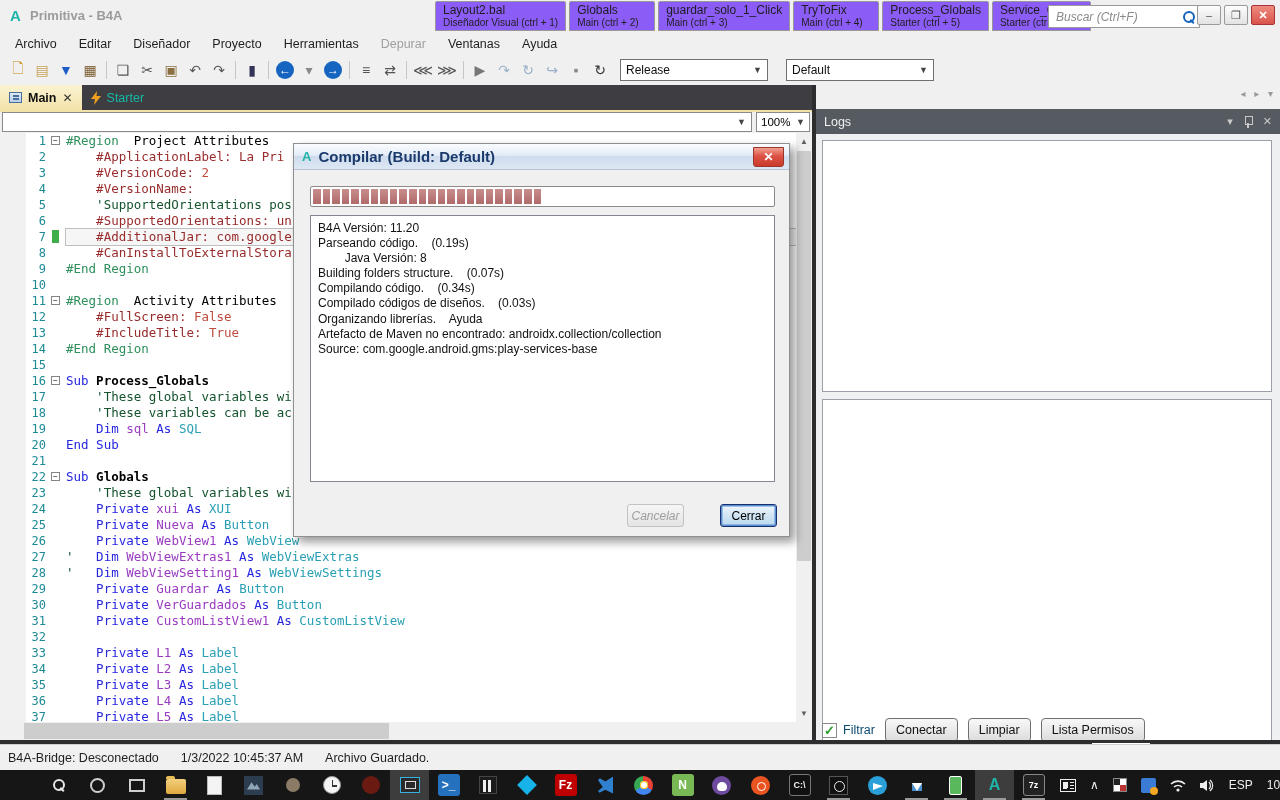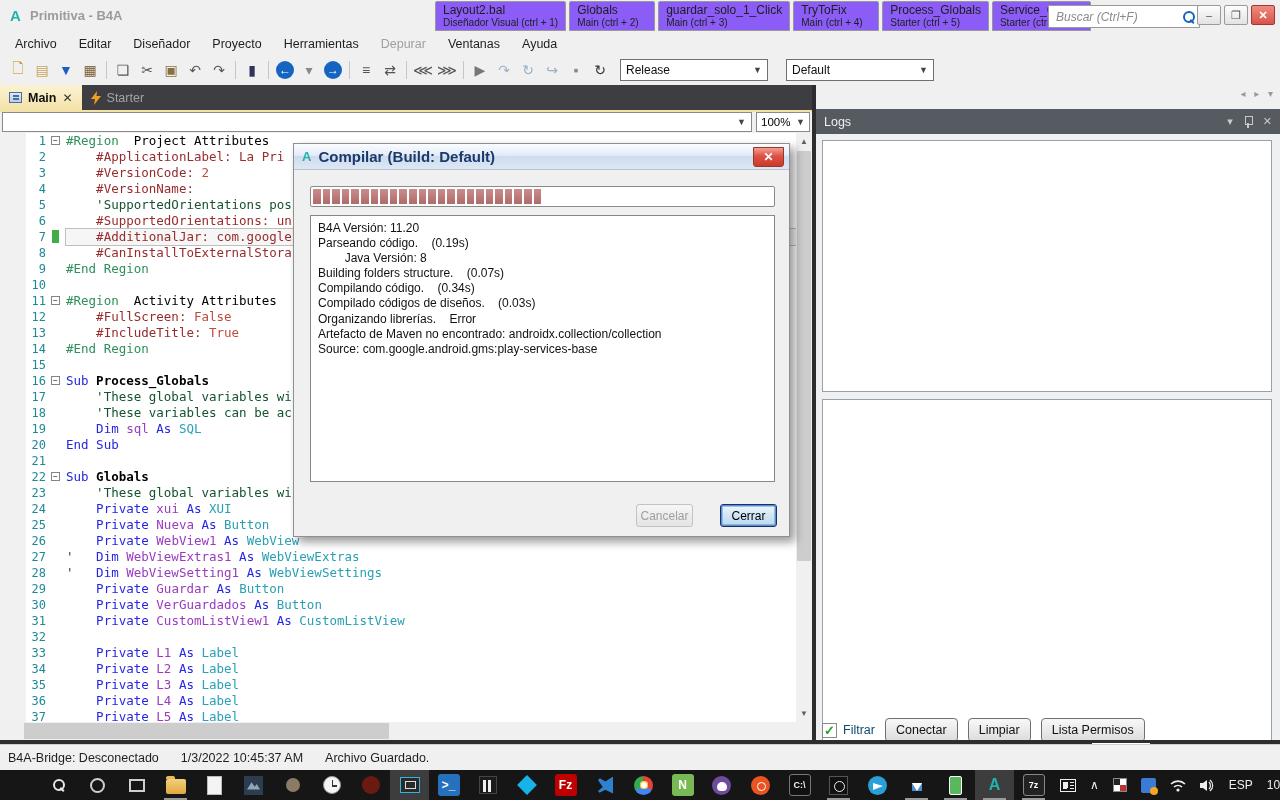--- a/index.html
+++ b/index.html
@@ -34,21 +34,21 @@
   .tbsep { width:1px; height:18px; background:#c6c6c6; margin:0 4px; }
   .combo { height:22px; background:#fff; border:1px solid #707070; display:flex; align-items:center; justify-content:space-between; padding:0 5px; font-size:12px; color:#111; }
   .combo .arr { color:#444; font-size:9px; margin-left:6px; }
   #combo-release { width:148px; margin-left:8px; }
   #combo-default { width:148px; margin-left:18px; }
 
   
   #tabstrip { position:absolute; left:0; top:85px; width:812px; height:25px; background:#3e3e42; display:flex; align-items:flex-end; }
   .etab { height:25px; display:flex; align-items:center; gap:6px; padding:0 9px; font-size:12.5px; }
   .etab.active { background:linear-gradient(#fbf3d3,#f3e2a8); color:#111; font-weight:bold; }
-  .etab.inactive { color:#a3a3a3; }
+  .etab.inactive { color:#14b8a6; }
   .etab .close-x { font-weight:normal; color:#333; font-size:12px; }
   .grid-ico { display:inline-block; width:13px; height:11px; border:1px solid #4a6e9e; background:linear-gradient(#dce9f7,#b8cfe8); position:relative; }
   .grid-ico::before { content:""; position:absolute; left:3px; top:2px; width:6px; height:1.5px; background:#4a6e9e; box-shadow:0 3px 0 #4a6e9e; }
   #tabnav { position:absolute; right:4px; top:88px; color:#9a9a9a; font-size:10px; letter-spacing:3px; }
 
   
   #modulerow { position:absolute; left:0; top:110px; width:812px; height:23px; background:#f3e2a8; padding-top:2px; }
   #modulerow .inner { width:100%; height:21px; background:#f0f0f0; display:flex; gap:4px; padding:0 2px; }
   #module-combo { flex:1; height:20px; background:#fff; border:1px solid #8a8a8a; display:flex; align-items:center; justify-content:flex-end; padding-right:5px; }
   #zoom-combo { width:54px; height:20px; background:#fff; border:1px solid #8a8a8a; display:flex; align-items:center; justify-content:space-between; padding:0 4px; font-size:11.5px; }
@@ -119,21 +119,21 @@
   #dialog { position:absolute; left:293px; top:143px; width:497px; height:394px; background:#f0f0f0; border:1px solid #8f8f8f; box-shadow:5px 5px 9px rgba(0,0,0,0.4); }
   #dlg-title { height:26px; background:linear-gradient(#fafcff,#e3ecf7 45%,#cfdced 50%,#dde7f4); border-bottom:1px solid #b8c4d4; display:flex; align-items:center; padding:0 8px; }
   #dlg-title .dlogo { color:#1fb4a8; font-weight:bold; font-size:13px; margin-right:7px; }
   #dlg-title .dtxt { color:#1a3a6b; font-weight:bold; font-size:15px; }
   #dlg-close { position:absolute; right:5px; top:3px; width:31px; height:20px; background:linear-gradient(#f0a091,#dd5245 45%,#c93a2c); border:1px solid #9a3529; border-radius:0 0 3px 3px; color:#fff; font-size:12px; font-weight:bold; display:flex; align-items:center; justify-content:center; }
   #dlg-progress { position:absolute; left:16px; top:42px; width:465px; height:21px; border:1px solid #8a8a8a; border-radius:2px; background:#fff; display:flex; align-items:center; gap:2px; padding:2px; }
   .pblock { width:7.6px; height:15px; background:linear-gradient(#c98d8d,#b06a6a); flex:none; }
   #dlg-log { position:absolute; left:16px; top:71px; width:465px; height:267px; background:#fff; border:1px solid #828790; padding:5px 7px; font-size:12px; color:#111; overflow:hidden; }
   #dlg-log .dl { white-space:pre; line-height:15.1px; }
   .dbtn { position:absolute; top:360px; height:23px; width:57px; font-size:12px; display:flex; align-items:center; justify-content:center; border-radius:3px; }
-  #btn-cancel { left:342px; border:1px solid #c3c3c3; background:linear-gradient(#f6f6f6,#e4e4e4); color:#9f9f9f; }
+  #btn-cancel { left:333px; border:1px solid #c3c3c3; background:linear-gradient(#f6f6f6,#e4e4e4); color:#9f9f9f;font-style:italic; }
   #btn-close2 { left:426px; border:1px solid #18316e; background:linear-gradient(#f2f8fd,#d3e6f5 45%,#bcd9ef); box-shadow:0 0 0 1.5px #5a8ed2 inset; color:#000; }
 
   
   #statusbar { position:absolute; left:0; top:744px; width:1280px; height:26px; background:#f0f0f0; border-top:1px solid #cfcfcf; display:flex; align-items:center; font-size:12.5px; color:#1e1e1e; }
   #statusbar .s1 { margin-left:8px; } #statusbar .s2 { margin-left:22px; } #statusbar .s3 { margin-left:22px; }
 
   
   #taskbar { position:absolute; left:0; top:770px; width:1280px; height:30px; background:#161616; display:flex; align-items:center; }
   .tslot { width:39px; height:30px; display:flex; align-items:center; justify-content:center; position:relative; flex:none; }
   .tslot.active-bg { background:#3d3d3d; }
@@ -429,21 +429,21 @@
       <span class="pblock"></span>
       <span class="pblock"></span>
     </div>
   <div id="dlg-log">
       <div class="dl">B4A Versión: 11.20</div>
       <div class="dl">Parseando código.    (0.19s)</div>
       <div class="dl">        Java Versión: 8</div>
       <div class="dl">Building folders structure.    (0.07s)</div>
       <div class="dl">Compilando código.    (0.34s)</div>
       <div class="dl">Compilado códigos de diseños.    (0.03s)</div>
-      <div class="dl">Organizando librerías.    Error</div>
+      <div class="dl">Organizando librerías.    Ayuda</div>
       <div class="dl">Artefacto de Maven no encontrado: androidx.collection/collection</div>
       <div class="dl">Source: com.google.android.gms:play-services-base</div>
     </div>
   <div class="dbtn" id="btn-cancel">Cancelar</div>
   <div class="dbtn" id="btn-close2">Cerrar</div>
 </div>
 
 <div id="statusbar">
   <span class="s1">B4A-Bridge: Desconectado</span>
   <span class="s2">1/3/2022 10:45:37 AM</span>

